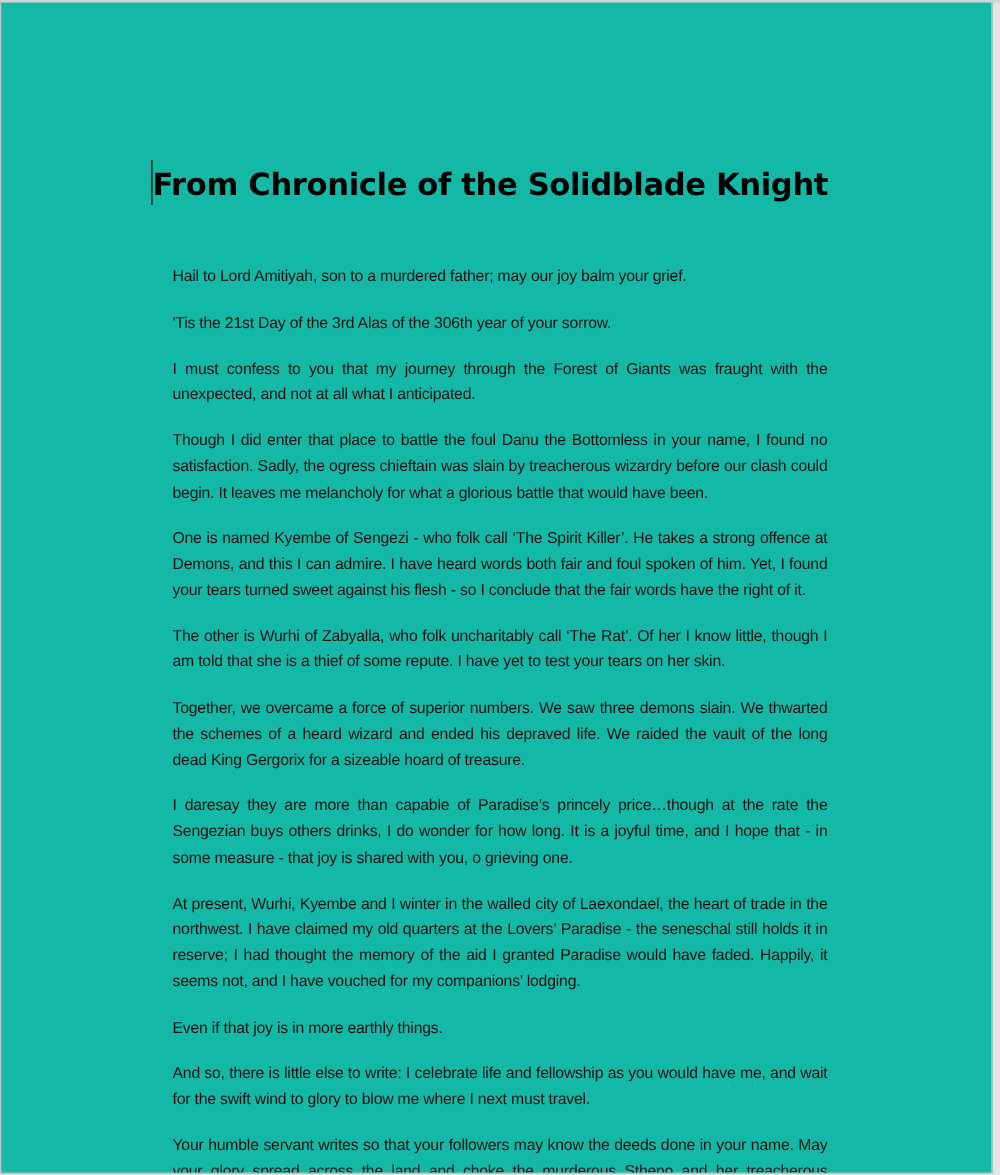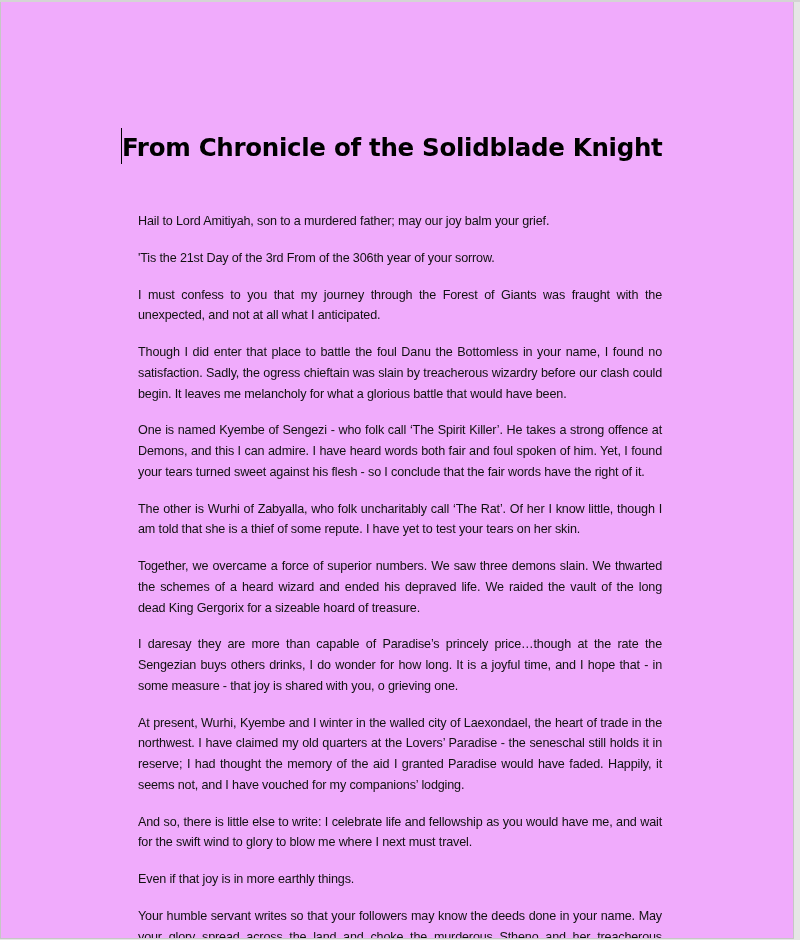--- a/index.html
+++ b/index.html
@@ -6,21 +6,21 @@
   body {
     width: 800px; height: 940px; overflow: hidden;
     background: #e6e6e6;
     position: relative;
     font-family: "Liberation Sans", sans-serif;
   }
   .page {
     position: absolute;
     left: 0; top: 2px;
     width: 792px; height: 936px;
-    background: #f0abfc;
+    background: #14b8a6;
     border-left: 1px solid #c6c6c6;
     border-right: 1px solid #c6c6c6;
     border-bottom: 1px solid #c6c6c6;
     overflow: hidden;
   }
   .topbar {
     position: absolute; left: 0; top: 0; width: 800px; height: 2px; background: #d4d4d4;
   }
   .content {
     position: absolute;
@@ -64,26 +64,26 @@
 <body>
 
 <div class="topbar"></div>
 
 <div class="page">
   <div class="content">
     <div class="cursor"></div>
     <h1 class="title">From Chronicle of the Solidblade Knight</h1>
     <div class="body-text">
       <p>Hail to Lord Amitiyah, son to a murdered father; may our joy balm your grief.</p>
-      <p>'Tis the 21st Day of the 3rd From of the 306th year of your sorrow.</p>
+      <p>'Tis the 21st Day of the 3rd Alas of the 306th year of your sorrow.</p>
       <p>I must confess to you that my journey through the Forest of Giants was fraught with the unexpected, and not at all what I anticipated.</p>
       <p>Though I did enter that place to battle the foul Danu the Bottomless in your name, I found no satisfaction. Sadly, the ogress chieftain was slain by treacherous wizardry before our clash could begin. It leaves me melancholy for what a glorious battle that would have been.</p>
       <p>One is named Kyembe of Sengezi - who folk call ‘The Spirit Killer’. He takes a strong offence at Demons, and this I can admire. I have heard words both fair and foul spoken of him. Yet, I found your tears turned sweet against his flesh - so I conclude that the fair words have the right of it.</p>
       <p>The other is Wurhi of Zabyalla, who folk uncharitably call ‘The Rat’. Of her I know little, though I am told that she is a thief of some repute. I have yet to test your tears on her skin.</p>
       <p>Together, we overcame a force of superior numbers. We saw three demons slain. We thwarted the schemes of a heard wizard and ended his depraved life. We raided the vault of the long dead King Gergorix for a sizeable hoard of treasure.</p>
       <p>I daresay they are more than capable of Paradise’s princely price…though at the rate the Sengezian buys others drinks, I do wonder for how long. It is a joyful time, and I hope that - in some measure - that joy is shared with you, o grieving one.</p>
       <p>At present, Wurhi, Kyembe and I winter in the walled city of Laexondael, the heart of trade in the northwest. I have claimed my old quarters at the Lovers’ Paradise - the seneschal still holds it in reserve; I had thought the memory of the aid I granted Paradise would have faded. Happily, it seems not, and I have vouched for my companions’ lodging.</p>
+      <p>Even if that joy is in more earthly things.</p>
       <p>And so, there is little else to write: I celebrate life and fellowship as you would have me, and wait for the swift wind to glory to blow me where I next must travel.</p>
-      <p>Even if that joy is in more earthly things.</p>
       <p>Your humble servant writes so that your followers may know the deeds done in your name. May your glory spread across the land and choke the murderous Stheno and her treacherous servants. August your suffering, one day be hers.</p>
     </div>
   </div>
 </div>
 
 </body></html>

